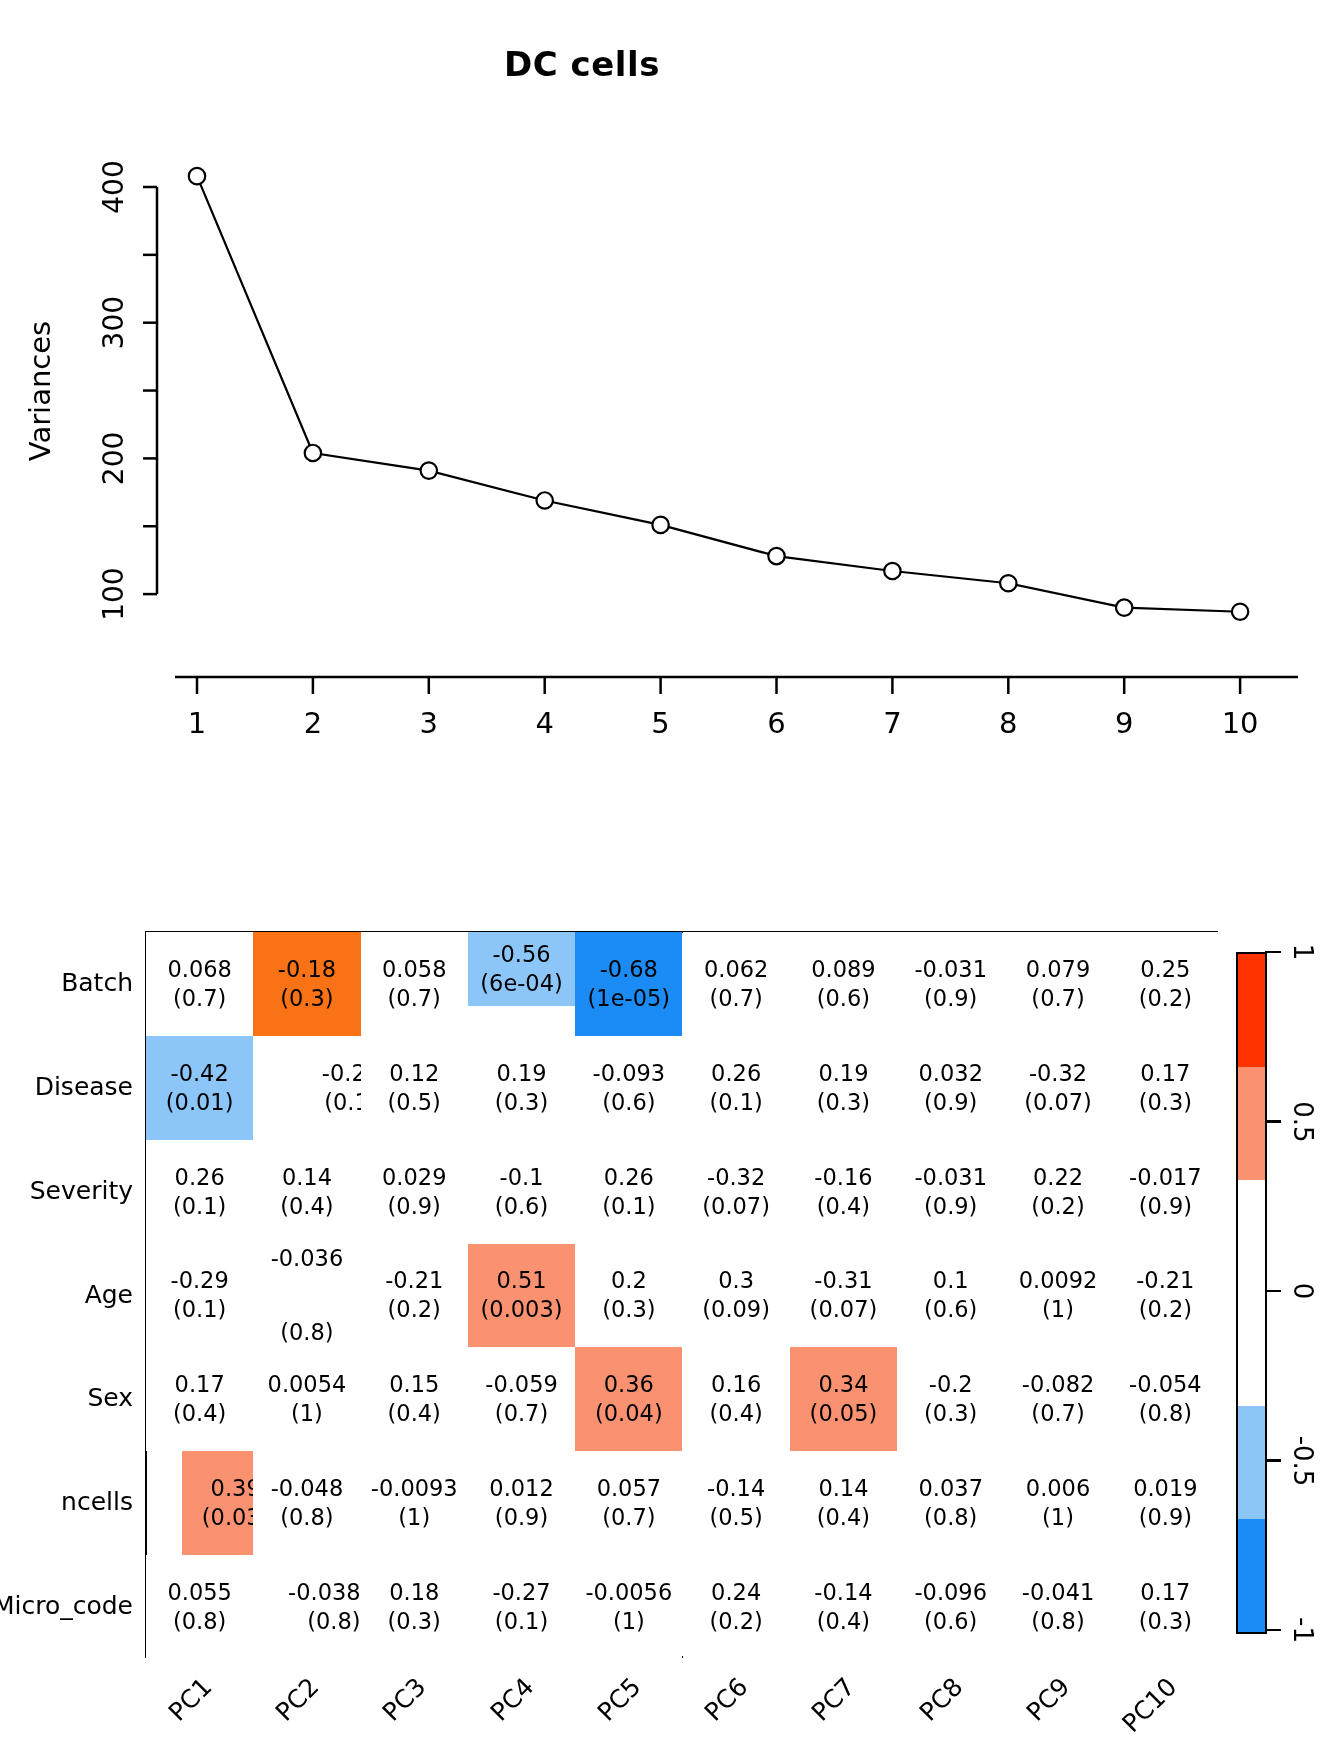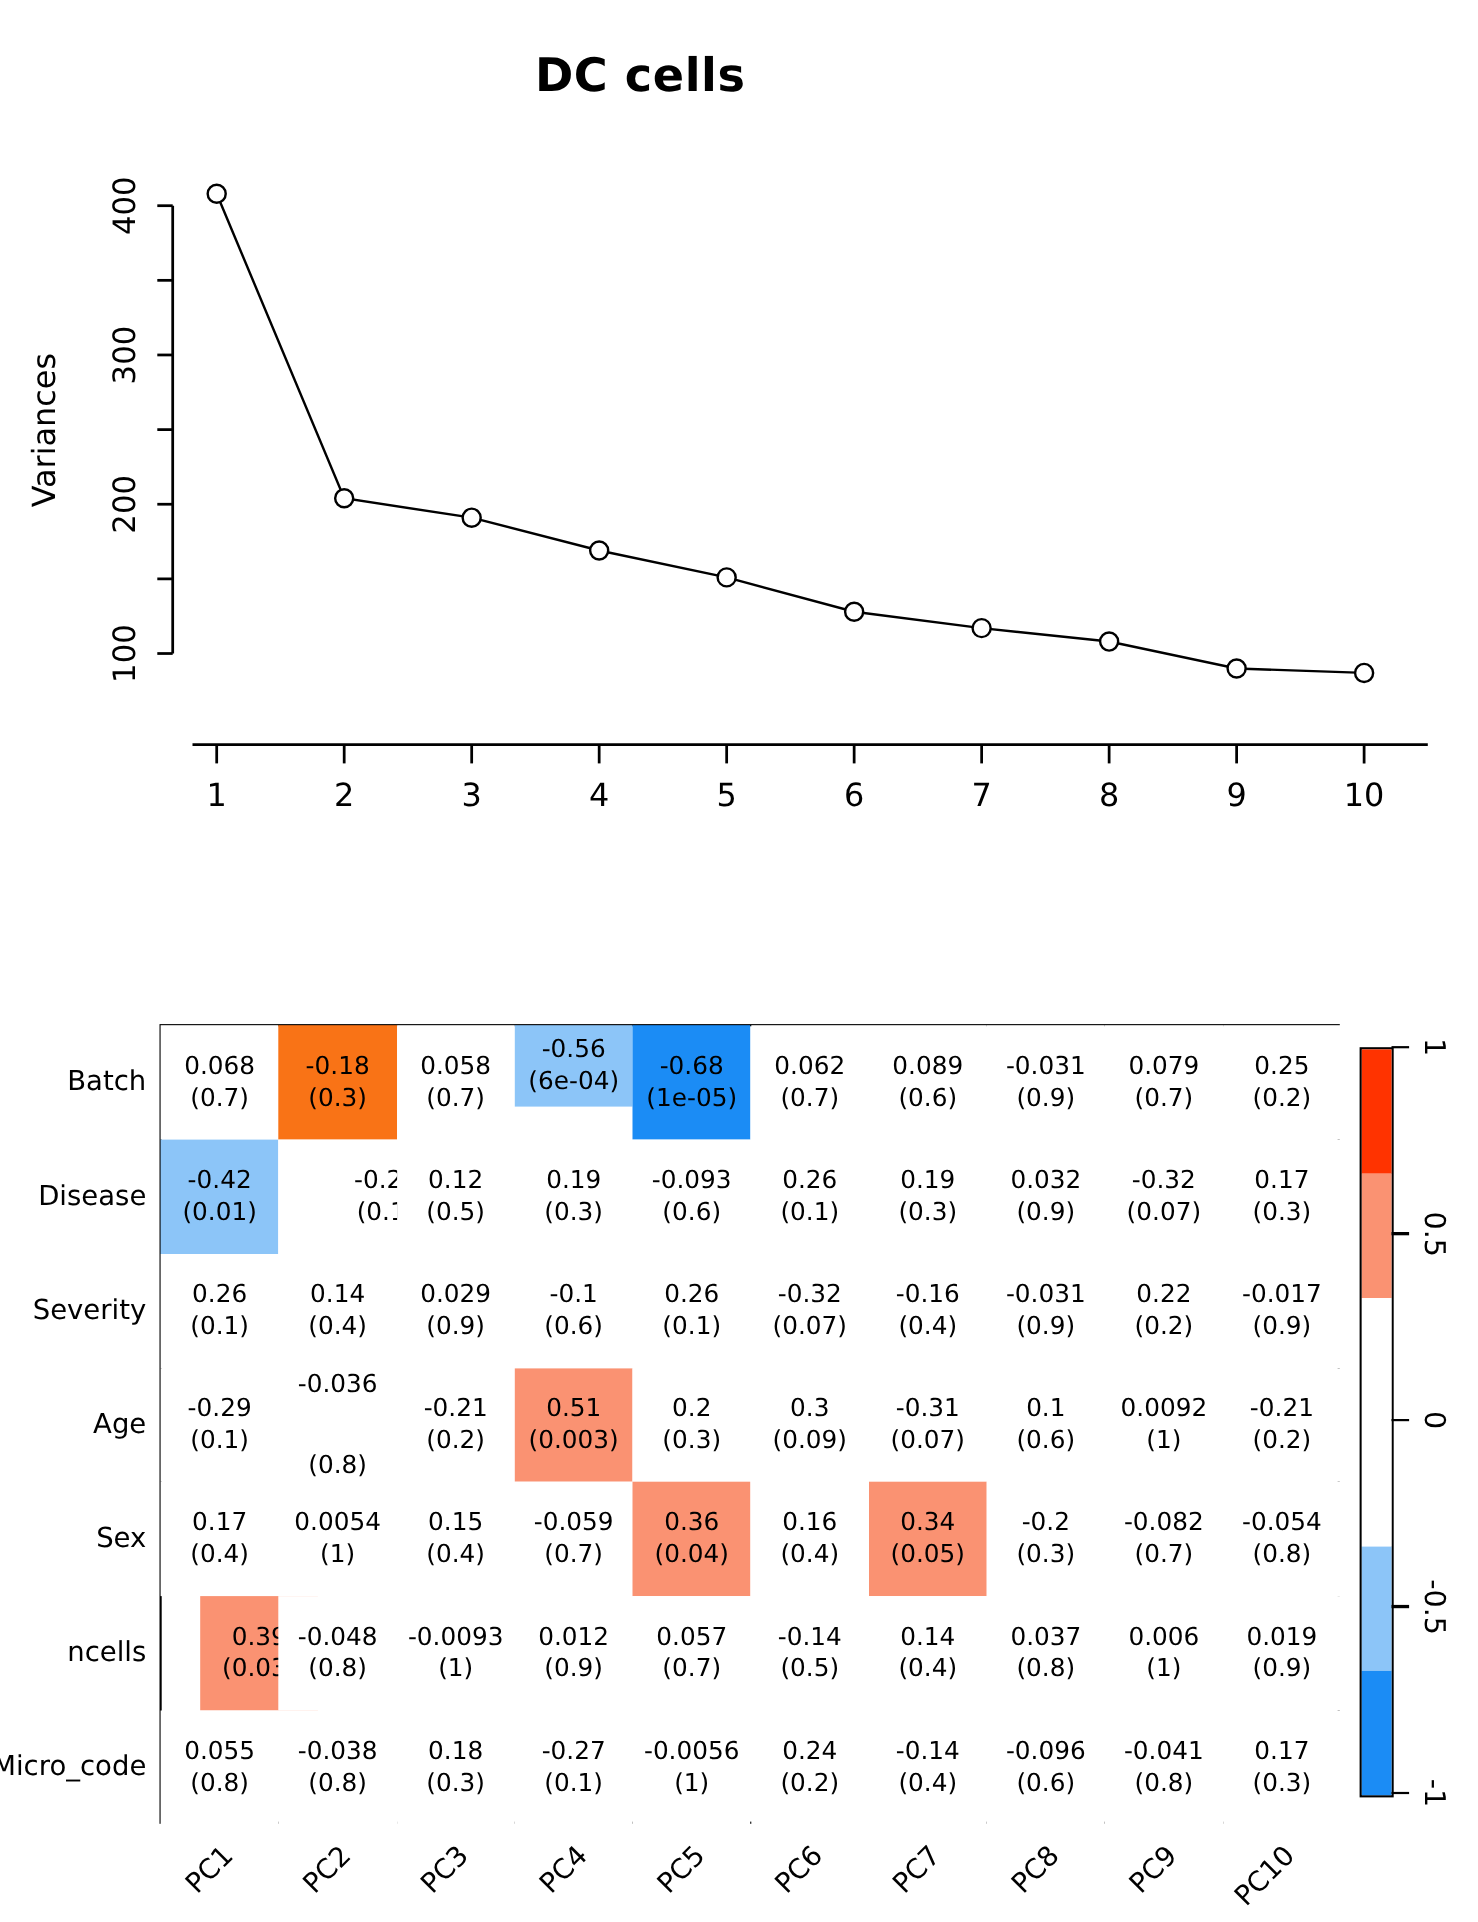--- a/index.html
+++ b/index.html
@@ -1,21 +1,21 @@
 <!DOCTYPE html>
 <html><head>
 <meta charset="utf-8">
 <style>
   html,body{margin:0;padding:0;background:#ffffff;}
   #canvas{
     position:relative;width:1344px;height:1747px;background:#ffffff;overflow:hidden;
     font-family:"DejaVu Sans", sans-serif;color:#000;
   }
   .abs{position:absolute;}
-  .scree-title{left:182px;top:44px;width:800px;text-align:center;font-size:42px;font-weight:bold;letter-spacing:.5px;}
+  .scree-title{left:182px;top:44px;width:800px;text-align:center;font-size:34px;font-weight:bold;letter-spacing:.5px;}
   .scree-ylab{left:-55px;top:375px;width:160px;height:30px;text-align:center;font-size:29px;
     transform:rotate(-90deg);transform-origin:center;line-height:30px;left:-40px;top:376px;}
   #scree-svg{position:absolute;left:0;top:0;}
   .hm-title{left:281px;top:858px;width:800px;text-align:center;font-size:29px;font-weight:bold;}
   #hm-box{left:145px;top:931px;width:1073px;height:727px;border:2px solid #000;box-sizing:border-box;background:#fff;}
   .hm-cell{position:absolute;display:flex;flex-direction:column;align-items:center;justify-content:center;
     font-size:22.5px;line-height:29px;text-align:center;}
   .row-label{position:absolute;width:210px;text-align:right;font-size:25px;line-height:30px;}
   .col-label{position:absolute;width:150px;height:30px;text-align:right;font-size:25px;line-height:30px;
     transform-origin:100% 0;transform:rotate(-45deg);}
@@ -317,21 +317,21 @@
         <div>(1)</div>
       </div>
       <div class="hm-cell" style="left: 964.7px; top: 518.286px; width: 107.3px; height: 103.857px; background: rgb(255, 255, 255);">
         <div>0.019</div>
         <div>(0.9)</div>
       </div>
       <div class="hm-cell" style="left: -1px; top: 622.143px; width: 107.3px; height: 103.857px; background: rgb(255, 255, 255);">
         <div>0.055</div>
         <div>(0.8)</div>
       </div>
-      <div class="hm-cell" style="left: 106.3px; top: 622.143px; width: 107.3px; height: 103.857px; background: rgb(255, 255, 255);">
+      <div class="hm-cell" style="left: 106.3px; top: 622.143px; width: 107.3px; height: 103.857px; background: rgb(255, 255, 255); align-items: flex-end;">
         <div>-0.038</div>
         <div>(0.8)</div>
       </div>
       <div class="hm-cell" style="left: 213.6px; top: 622.143px; width: 107.3px; height: 103.857px; background: rgb(255, 255, 255);">
         <div>0.18</div>
         <div>(0.3)</div>
       </div>
       <div class="hm-cell" style="left: 320.9px; top: 622.143px; width: 107.3px; height: 103.857px; background: rgb(255, 255, 255);">
         <div>-0.27</div>
         <div>(0.1)</div>

